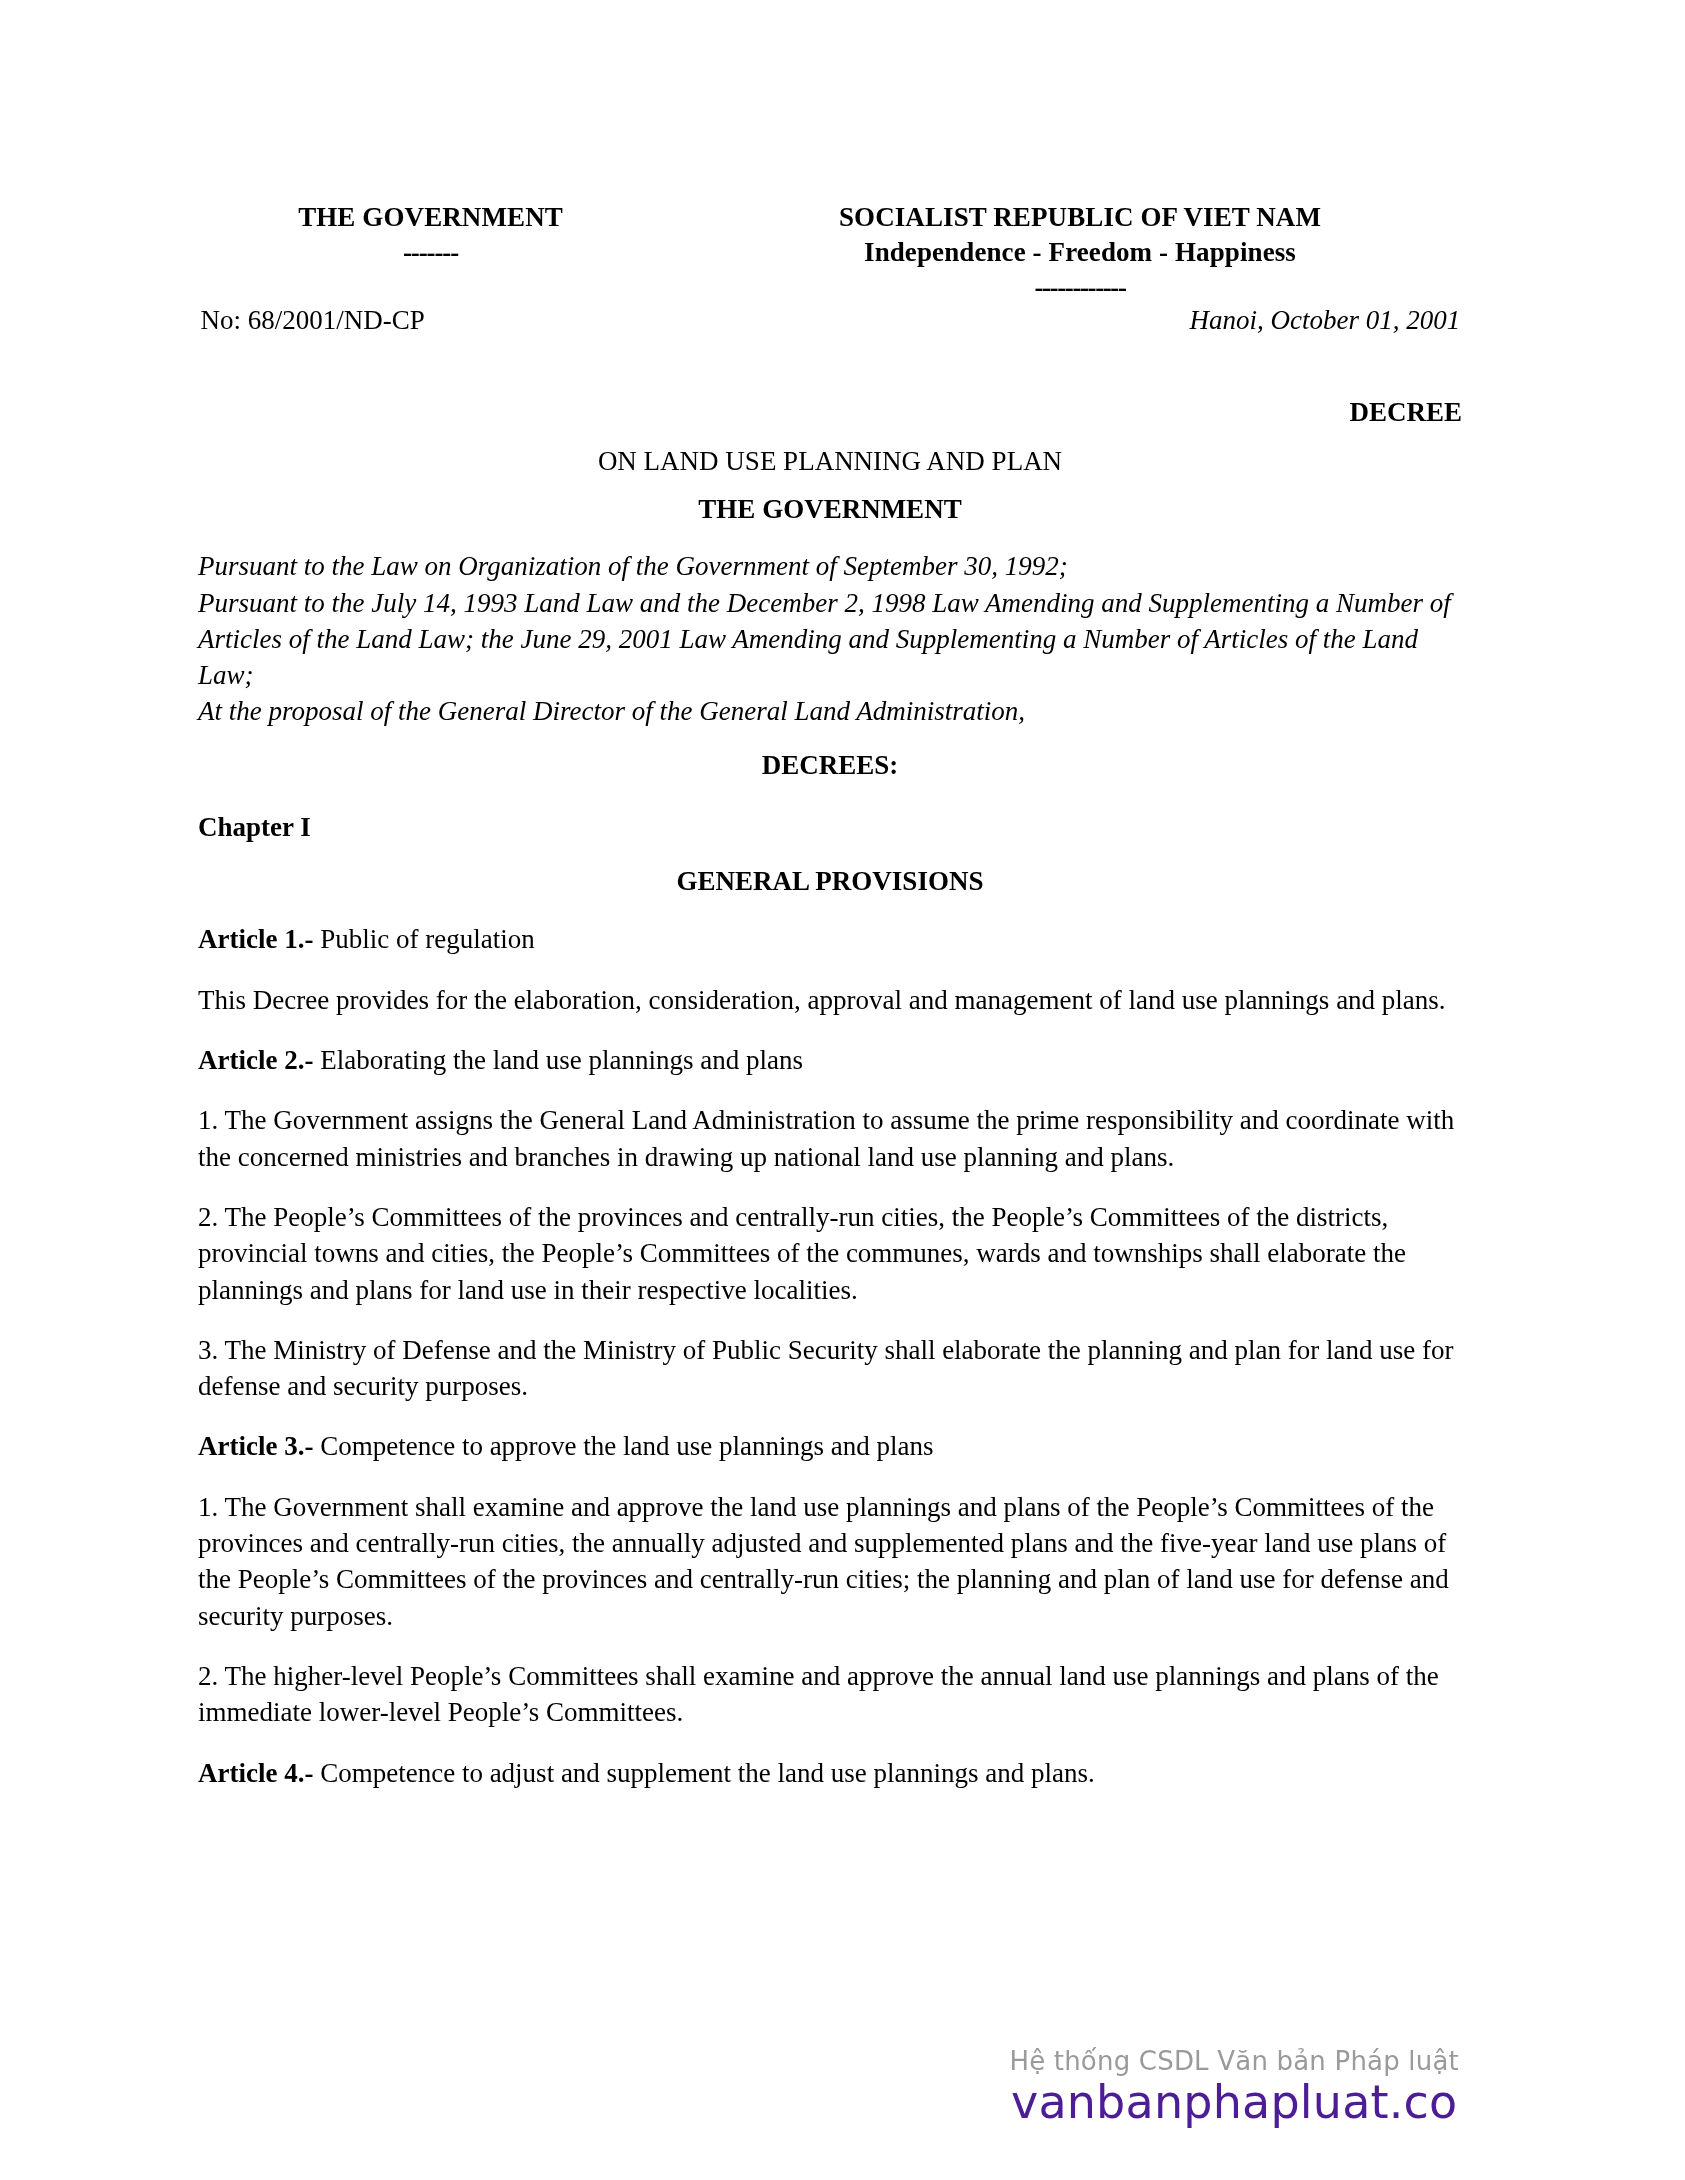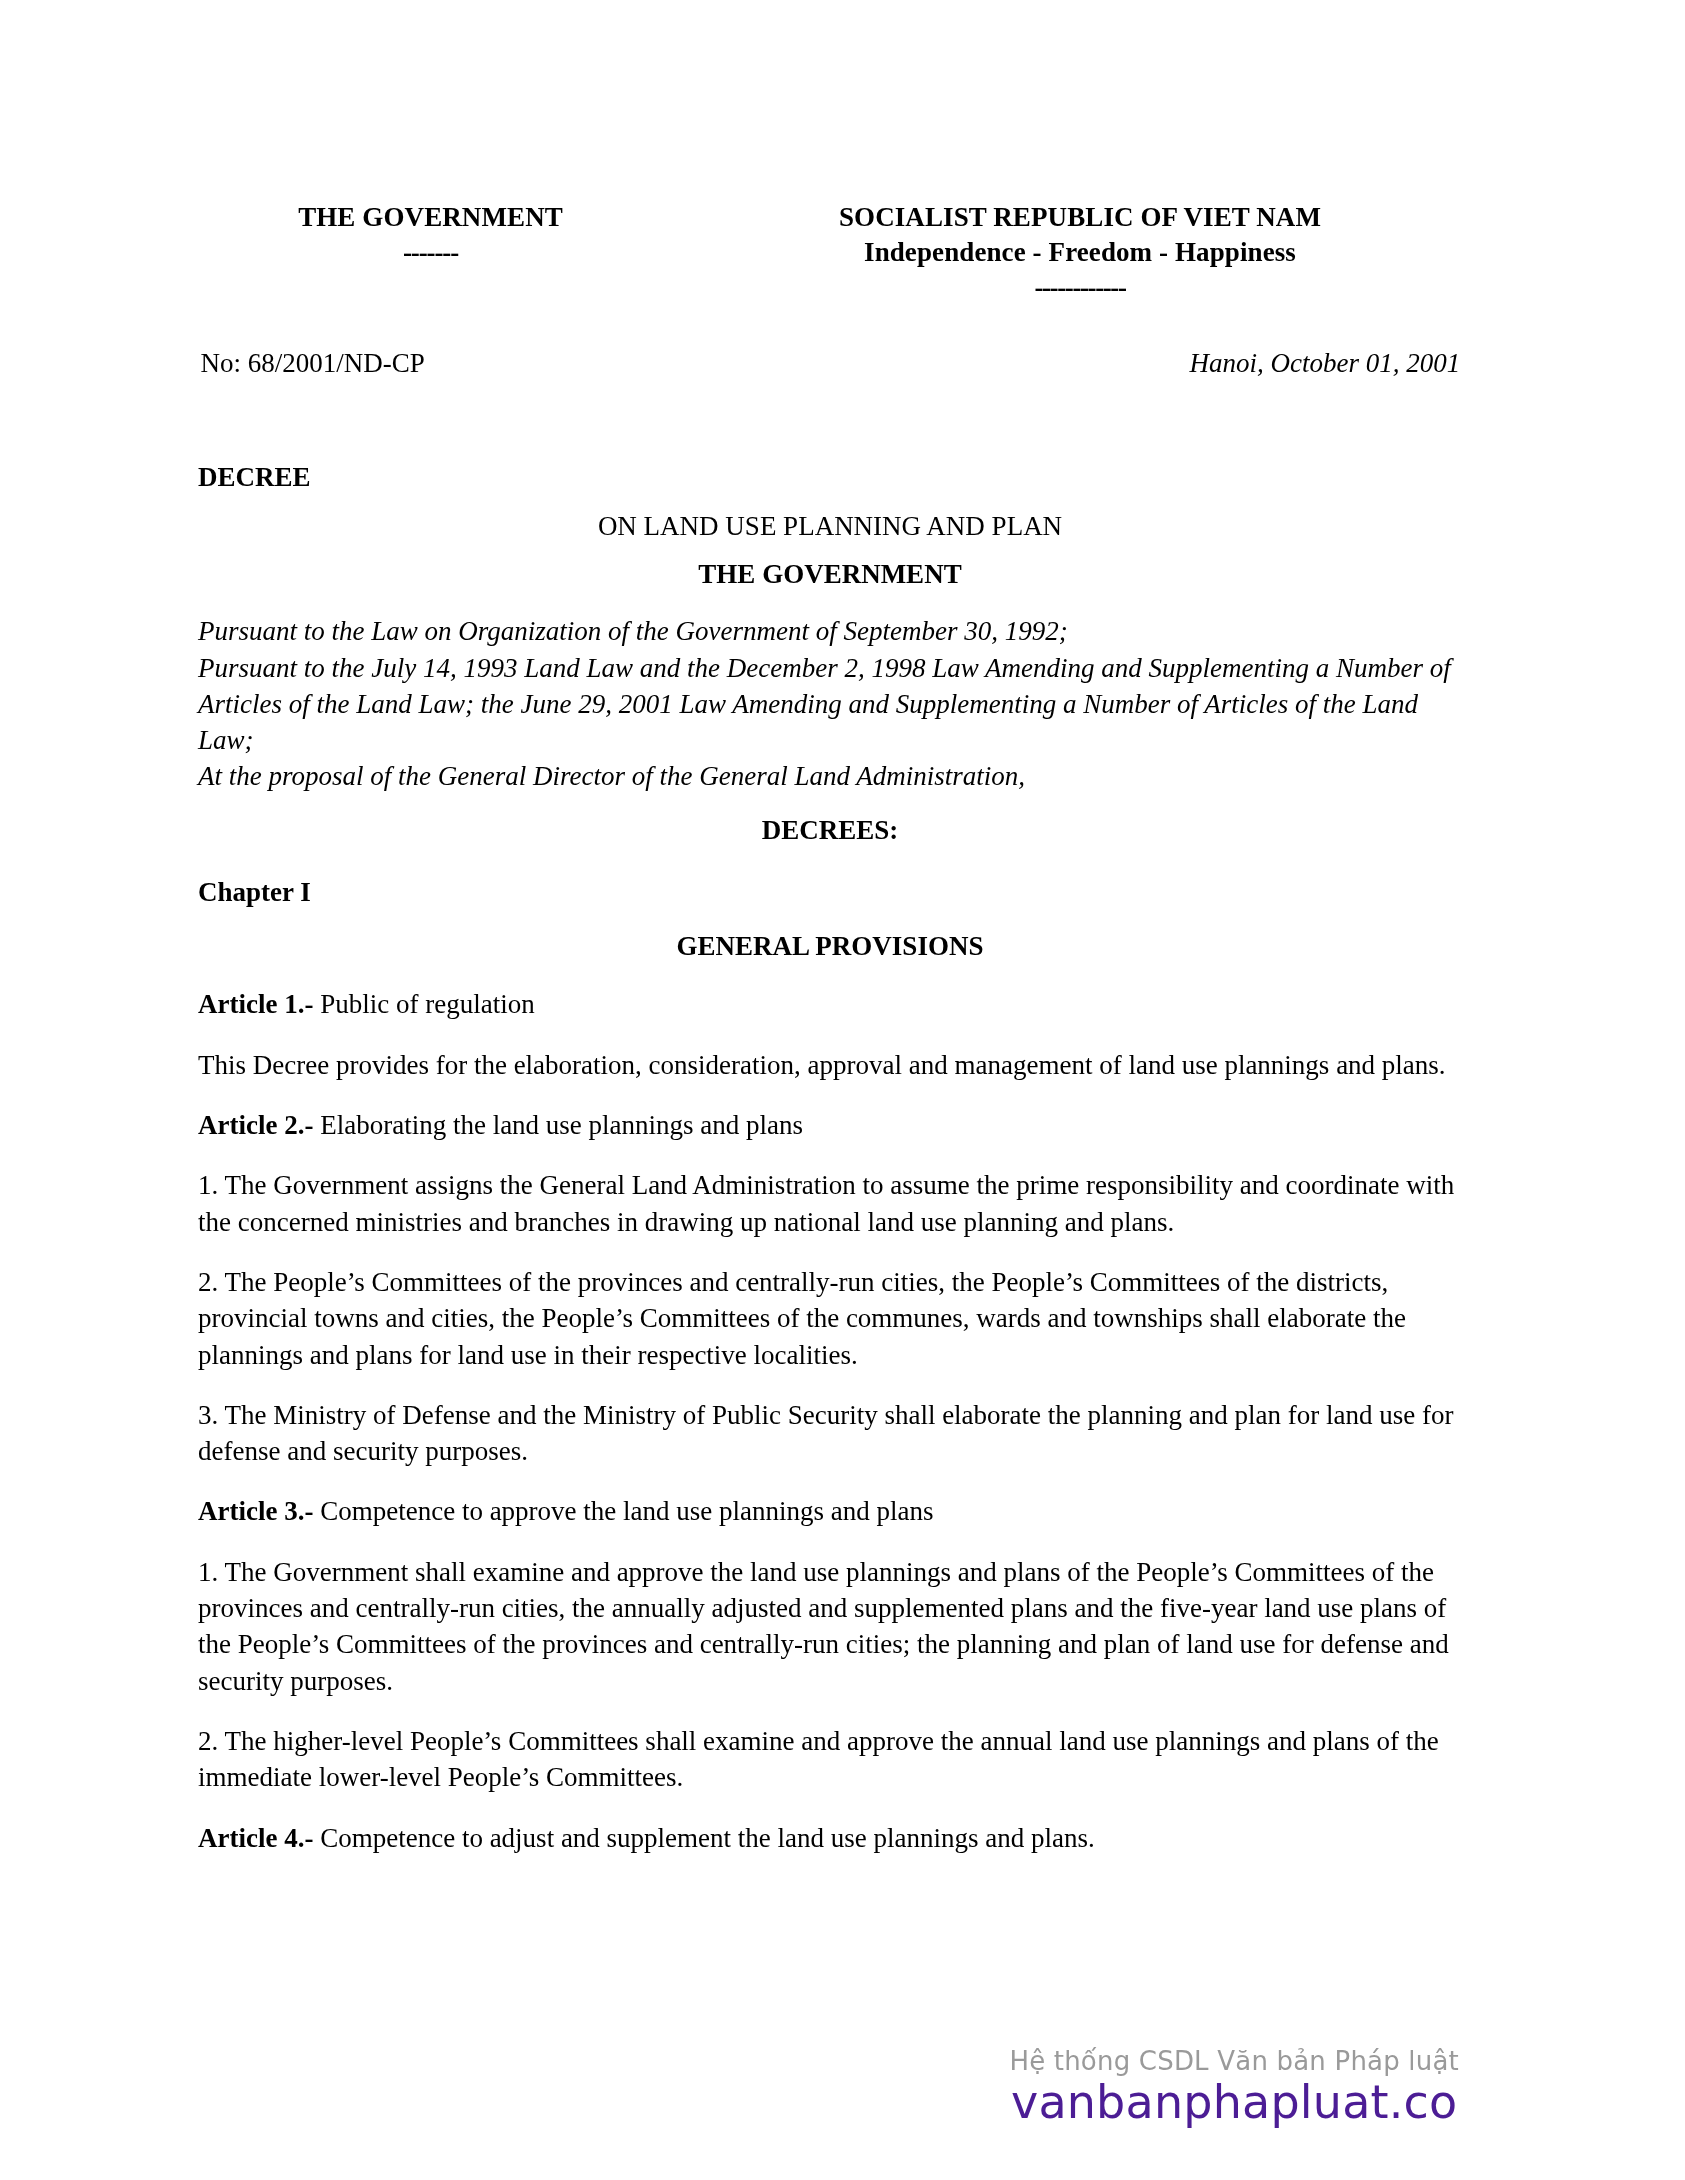--- a/index.html
+++ b/index.html
@@ -55,38 +55,37 @@
   .mh-rule.long {
     letter-spacing: -1.4px;
   }
 
   
   .numdate {
     display: flex;
     flex-direction: row;
     justify-content: space-between;
     align-items: baseline;
-    margin-top: 43px;
   }
   .docno {
     font-size: 27px;
     padding-left: 2.6px;
   }
   .docdate {
     font-size: 27px;
     font-style: italic;
     padding-right: 1.8px;
   }
 
   
   .title-decree {
-    text-align: left;
-    font-weight: bold;
-    font-size: 27px;
-    margin-top: 83px;
+    text-align: right;
+    font-weight: bold;
+    font-size: 27px;
+    margin-top: 61px;
   }
   .title-sub {
     text-align: center;
     font-size: 27px;
     margin-top: 17.6px;
   }
   .title-gov {
     text-align: center;
     font-weight: bold;
     font-size: 27px;

